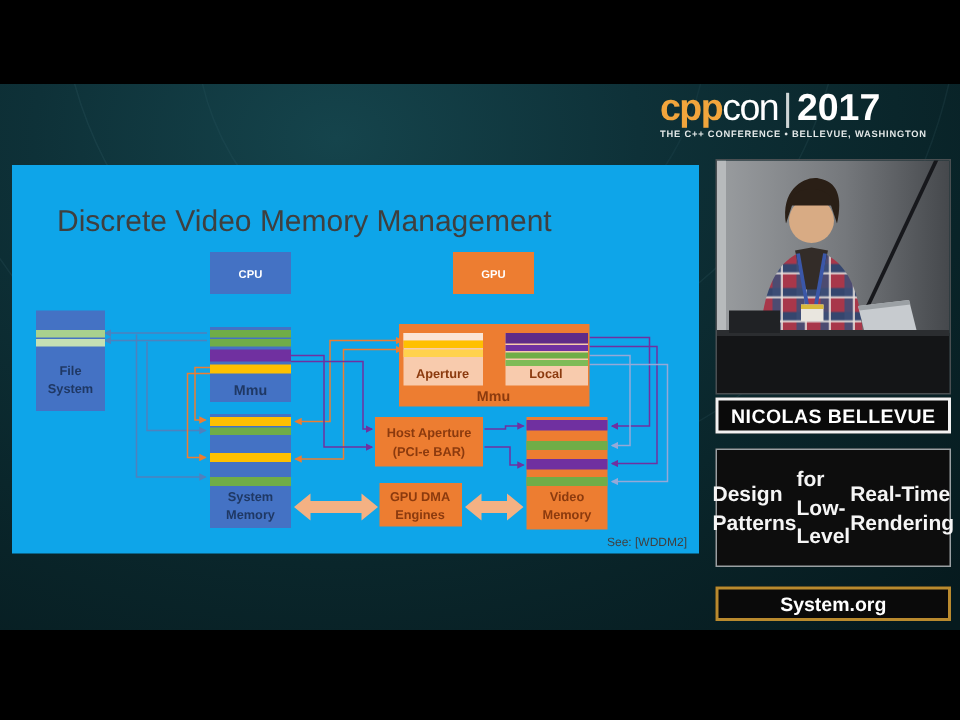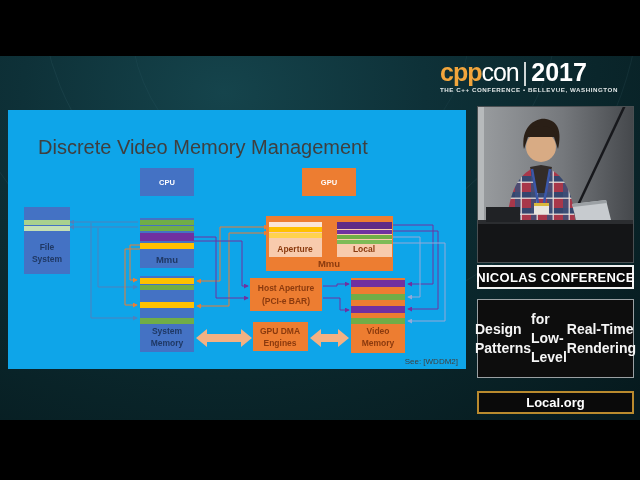--- a/index.html
+++ b/index.html
@@ -234,26 +234,26 @@
       <polygon points="94,97 128,93 133,113 99,117" fill="#c7cbcf"></polygon>
       <polygon points="94,97 128,93 129,96 95,100" fill="#9ba0a4"></polygon>
       <rect x="0" y="115" width="155" height="40" fill="#141517"></rect>
       <rect x="0" y="113" width="155" height="4" fill="#2b2d30"></rect>
       <rect x="8" y="100" width="34" height="15" fill="#202225"></rect>
     </g>
   </svg>
 </div>
 
 <div class="abs rcol" id="speaker-name-banner">
-  <span>NICOLAS CONFERENCE</span>
+  <span>NICOLAS BELLEVUE</span>
 </div>
 
 <div class="abs rcol" id="talk-title-box">
   <div>Design Patterns</div>
   <div>for Low-Level</div>
   <div>Real-Time Rendering</div>
 </div>
 
 <div class="abs rcol" id="cppcon-footer-banner">
-  <span>Local.org</span>
+  <span>System.org</span>
 </div>
 
 <div class="abs letterbox" id="lb-bottom"></div>
 
 </body></html>

